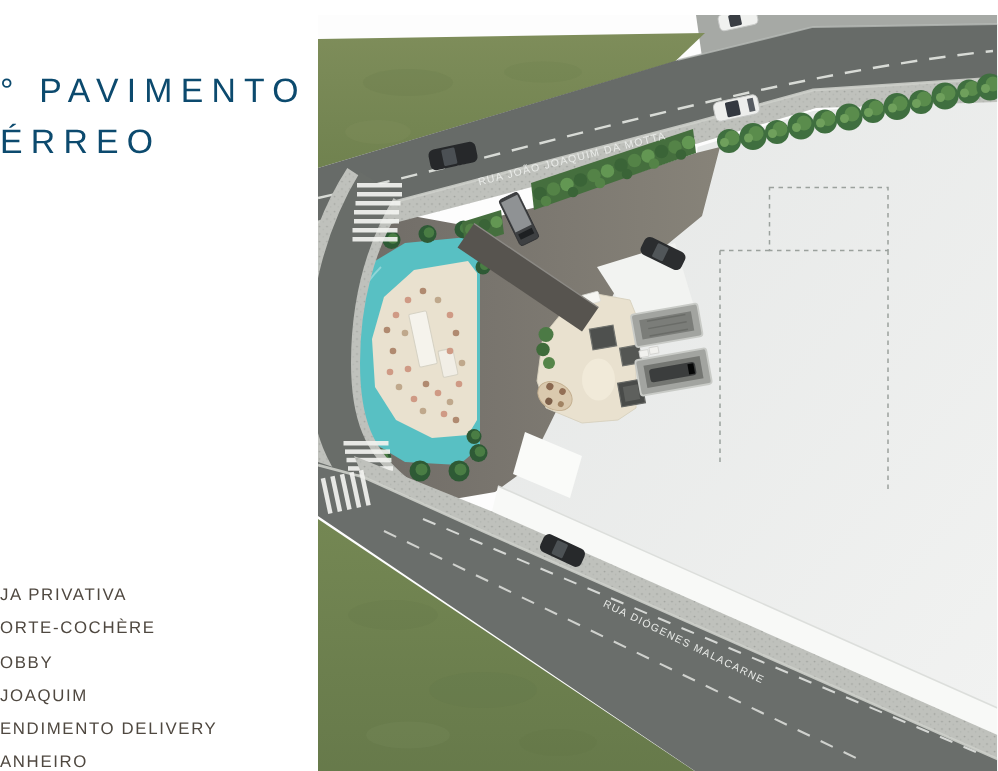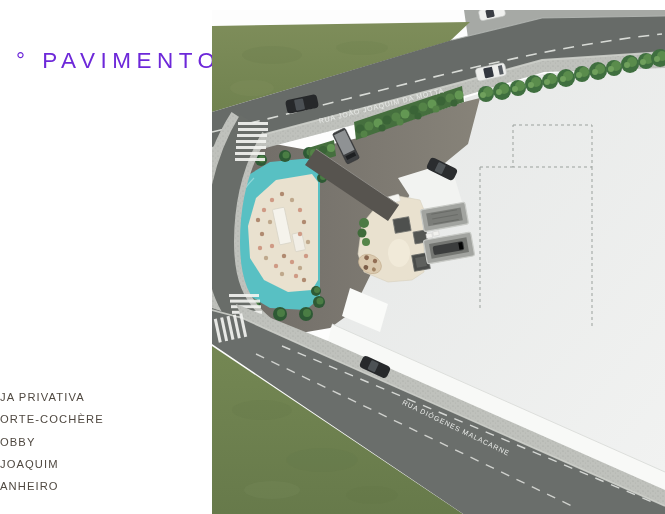--- a/index.html
+++ b/index.html
@@ -1,38 +1,40 @@
 <!DOCTYPE html>
 <html><head>
 <meta charset="utf-8">
 <style>
   html,body{margin:0;padding:0;background:#ffffff;}
   .stage{position:relative;width:665px;height:514px;background:#ffffff;overflow:hidden;
          font-family:"Liberation Sans",sans-serif;}
-  .title-block{position:absolute;left:16px;top:44px;color:#6d28d9;}
+  .title-block{position:absolute;left:0;top:44px;color:#0c4a6e;}
   .title-line{font-size:22.5px;font-weight:400;letter-spacing:5.5px;line-height:34px;white-space:nowrap;}
   .legend-block{position:absolute;left:0;top:386px;color:#4f4840;}
   .legend-item{font-size:11.2px;letter-spacing:1.1px;line-height:22.3px;white-space:nowrap;}
   .plan-wrap{position:absolute;left:212px;top:10px;width:453px;height:504px;}
   .street-label{fill:#e9ebe8;font-size:7px;letter-spacing:0.9px;font-family:"Liberation Sans",sans-serif;}
 </style>
 </head>
 <body>
 
 <div class="stage">
 
   <div class="title-block">
     <div class="title-line">° PAVIMENTO</div>
+    <div class="title-line">ÉRREO</div>
   </div>
 
   <div class="legend-block">
     <div class="legend-item">JA PRIVATIVA</div>
     <div class="legend-item">ORTE-COCHÈRE</div>
     <div class="legend-item">OBBY</div>
     <div class="legend-item">JOAQUIM</div>
+    <div class="legend-item">ENDIMENTO DELIVERY</div>
     <div class="legend-item">ANHEIRO</div>
   </div>
 
   <div class="plan-wrap">
   <svg width="453" height="504" viewBox="0 0 453 504">
     <defs>
       <pattern id="speck" width="5" height="5" patternUnits="userSpaceOnUse">
         <circle cx="1" cy="1" r="0.6" fill="#898c87"></circle>
         <circle cx="3.5" cy="3" r="0.5" fill="#a3a6a1"></circle>
       </pattern>

